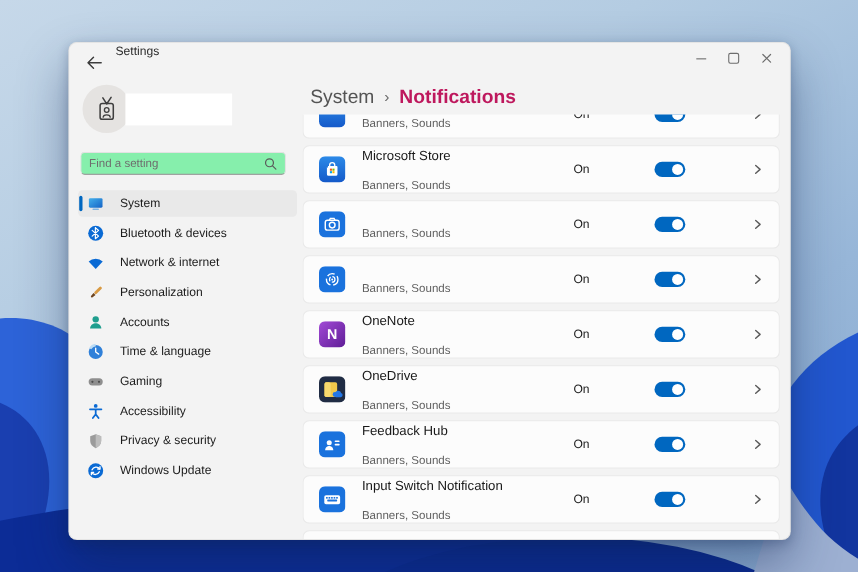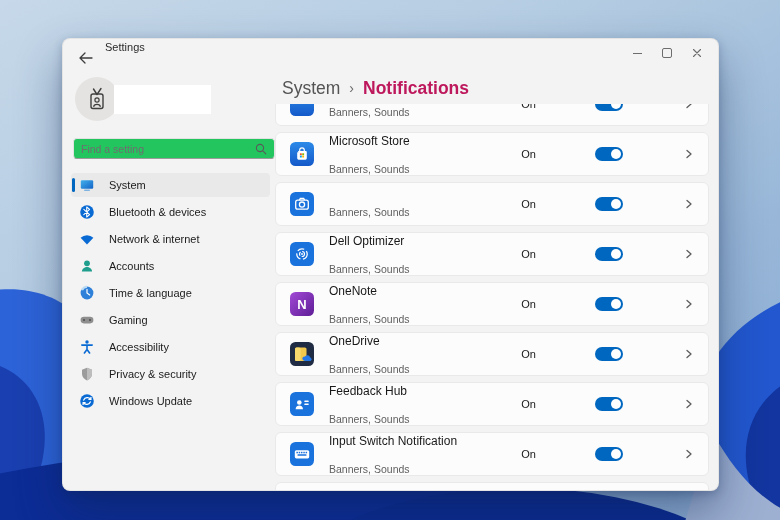--- a/index.html
+++ b/index.html
@@ -24,21 +24,21 @@
   .wbtn{width:30px;height:24px;display:flex;align-items:center;justify-content:center;}
   .min-glyph{width:9px;height:1px;background:#6d6d6d;display:block;}
   .max-glyph{width:8px;height:8px;border:1px solid #6d6d6d;border-radius:2px;display:block;}
 
   
   .avatar{position:absolute;left:12px;top:38px;width:44px;height:44px;border-radius:50%;
     background:#e5e3e1;display:flex;align-items:center;justify-content:center;}
   .nameblock{position:absolute;left:51px;top:46px;width:97px;height:29px;background:#ffffff;}
 
   
-  .search{position:absolute;left:10px;top:99px;width:202px;height:21px;background:#22c55e;
+  .search{position:absolute;left:10px;top:99px;width:187px;height:21px;background:#86efac;
     border:1px solid #e2e2e2;border-bottom:1px solid #9a9a9a;border-radius:4px;
     display:flex;align-items:center;box-sizing:border-box;padding:0 7px;}
   .search input{flex:1;border:none;outline:none;font-size:10.5px;color:#444;background:transparent;
     font-family:"Liberation Sans",sans-serif;padding:0;}
   .search input::placeholder{color:#6e6e6e;}
 
   
   .nav{position:absolute;left:8px;top:134px;width:199px;}
   .sitem{position:relative;height:24px;margin-bottom:3px;border-radius:4px;
     display:flex;align-items:center;padding-left:8px;box-sizing:border-box;cursor:default;}
@@ -155,20 +155,31 @@
 
     <div class="sitem">
       <span class="sic">
         <svg width="16" height="16" viewBox="0 0 16 16">
           <path d="M8 13.6 1.6 6.7 A9.4 9.4 0 0 1 14.4 6.7 Z" fill="#0a6ad4"></path>
         </svg>
       </span>
       <span class="slab">Network &amp; internet</span>
     </div>
 
+    <div class="sitem">
+      <span class="sic">
+        <svg width="16" height="16" viewBox="0 0 16 16">
+          <g transform="rotate(45 8 8)">
+            <rect x="6.8" y="0.8" width="2.6" height="8.6" rx="1.2" fill="#d99a43"></rect>
+            <path d="M6.8 9.6h2.6l-0.4 3.4a0.9 0.9 0 0 1-1.8 0Z" fill="#6e4520"></path>
+          </g>
+        </svg>
+      </span>
+      <span class="slab">Personalization</span>
+    </div>
 
 
     <div class="sitem">
       <span class="sic">
         <svg width="16" height="16" viewBox="0 0 16 16">
           <circle cx="8" cy="5.3" r="2.9" fill="#1f9e8e"></circle>
           <path d="M2.9 13.6c0-3.1 3-4.7 5.1-4.7s5.1 1.6 5.1 4.7Z" fill="#1f9e8e"></path>
         </svg>
       </span>
       <span class="slab">Accounts</span>
@@ -328,21 +339,20 @@
     <div class="row">
       <span class="app-ic">
         <svg width="24" height="24" viewBox="0 0 24 24">
           <rect width="24" height="24" rx="5.5" fill="#1a72dd"></rect>
           <circle cx="12" cy="12" r="5.2" fill="none" stroke="#fff" stroke-width="1.25" stroke-dasharray="7 2.6"></circle>
           <circle cx="12" cy="12" r="2.5" fill="none" stroke="#fff" stroke-width="1.15" stroke-dasharray="4.2 1.6"></circle>
           <circle cx="12" cy="12" r="0.9" fill="#fff"></circle>
         </svg>
       </span>
       <div class="rt">
-        <div class="t">Dell Optimizer</div>
         <div class="s">Banners, Sounds</div>
       </div>
       <div class="right">
         <span class="on">On</span>
         <span class="tog">
             <span class="knob"></span>
           </span>
         <span class="chev">
           <svg width="10" height="10" viewBox="0 0 10 10">
               <path d="M3 1.5 7 5 3 8.5" stroke="#5c5c5c" stroke-width="1.3" fill="none" stroke-linecap="round" stroke-linejoin="round"></path>

